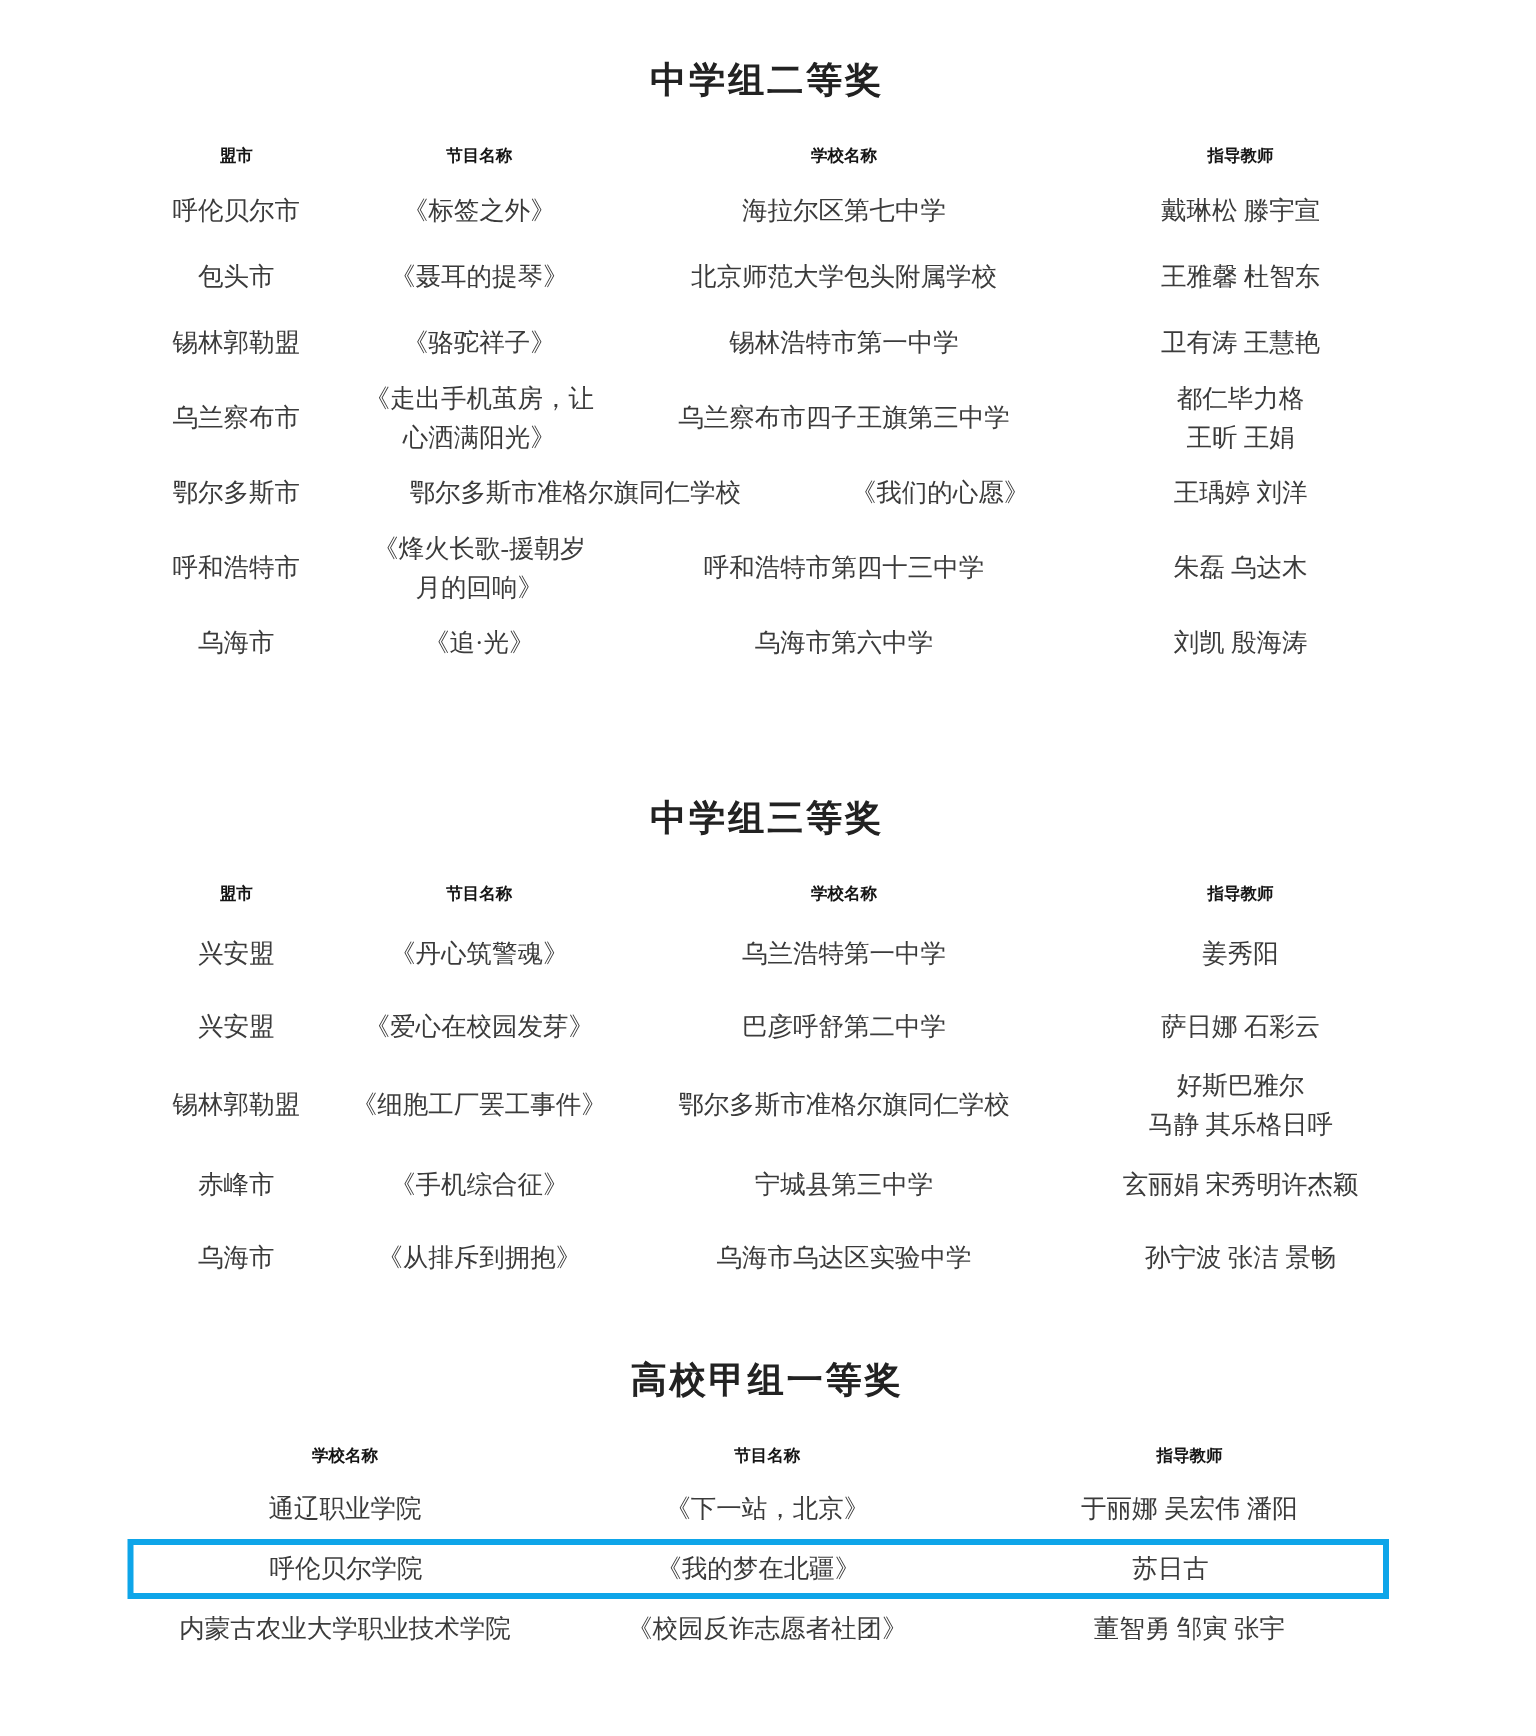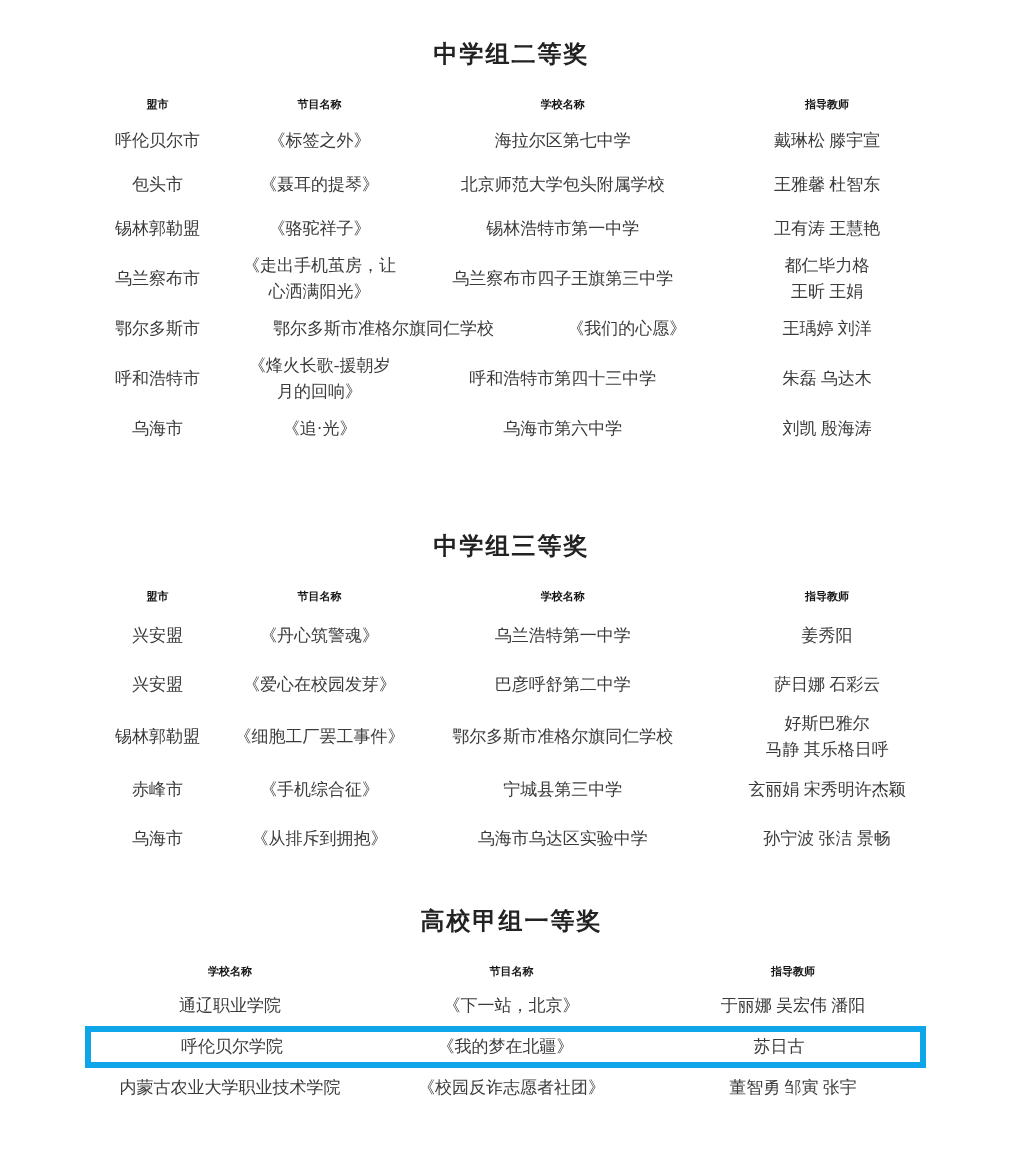--- a/index.html
+++ b/index.html
@@ -52,21 +52,21 @@
   
   .cols4 .c0 { width: 17%; }
   .cols4 .c1 { width: 21%; }
   .cols4 .c2 { width: 36%; }
   .cols4 .c3 { width: 26%; }
   
   .cols3 .c0 { width: 34%; }
   .cols3 .c1 { width: 32%; }
   .cols3 .c2 { width: 34%; }
   .highlighted {
-    border: 6px solid #0ea5e9;
+    border: 4px solid #0ea5e9;
     margin-right: 0;
     width: calc(100% - 12px);
   }
 </style>
 </head>
 <body>
 
 <div class="page">
   <div class="content" id="sections">
       <section class="award-section sec-0">

